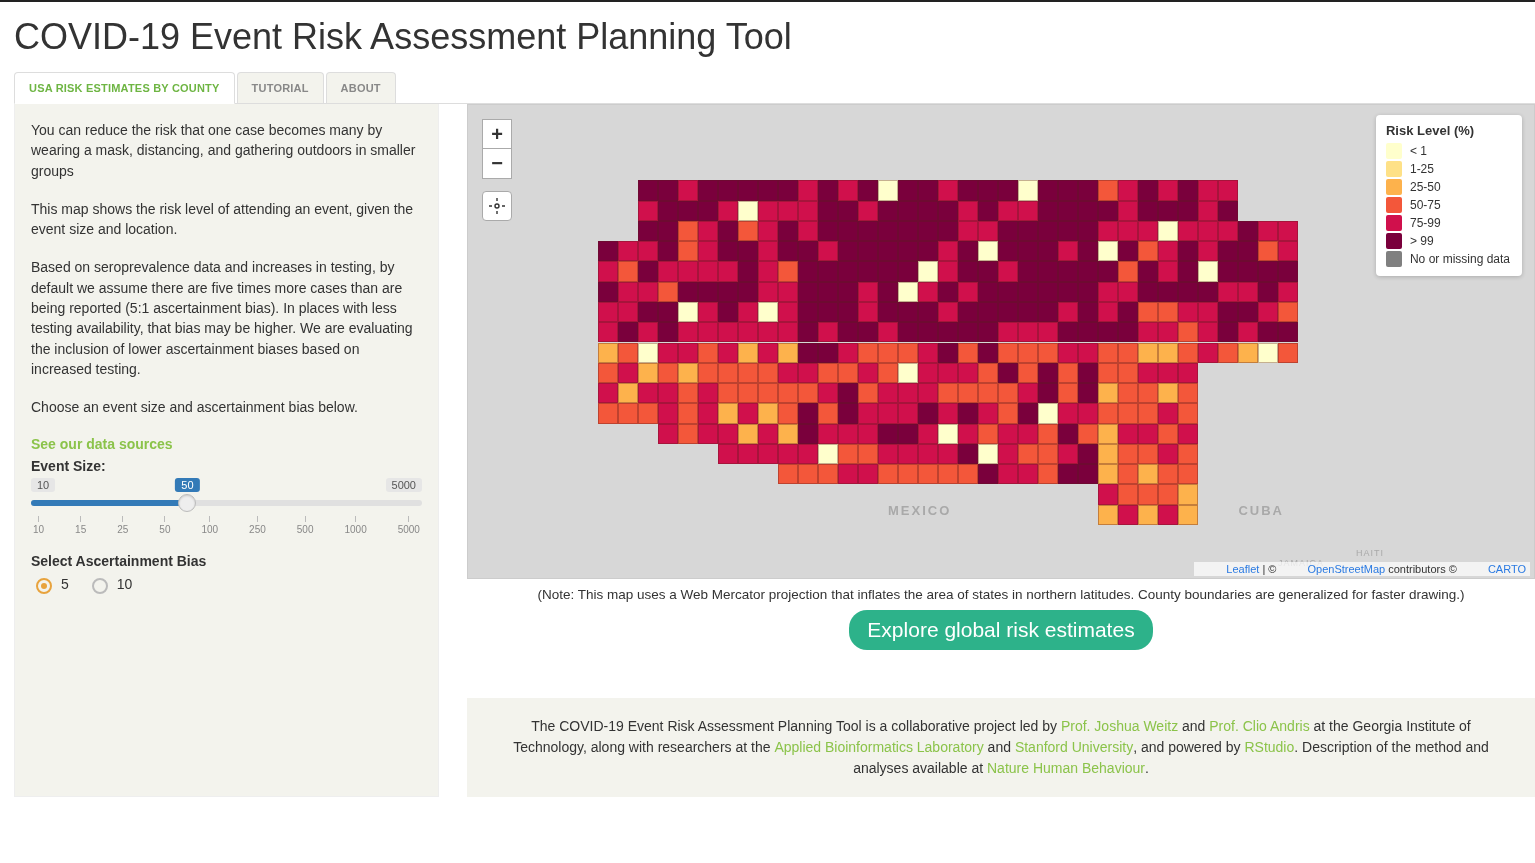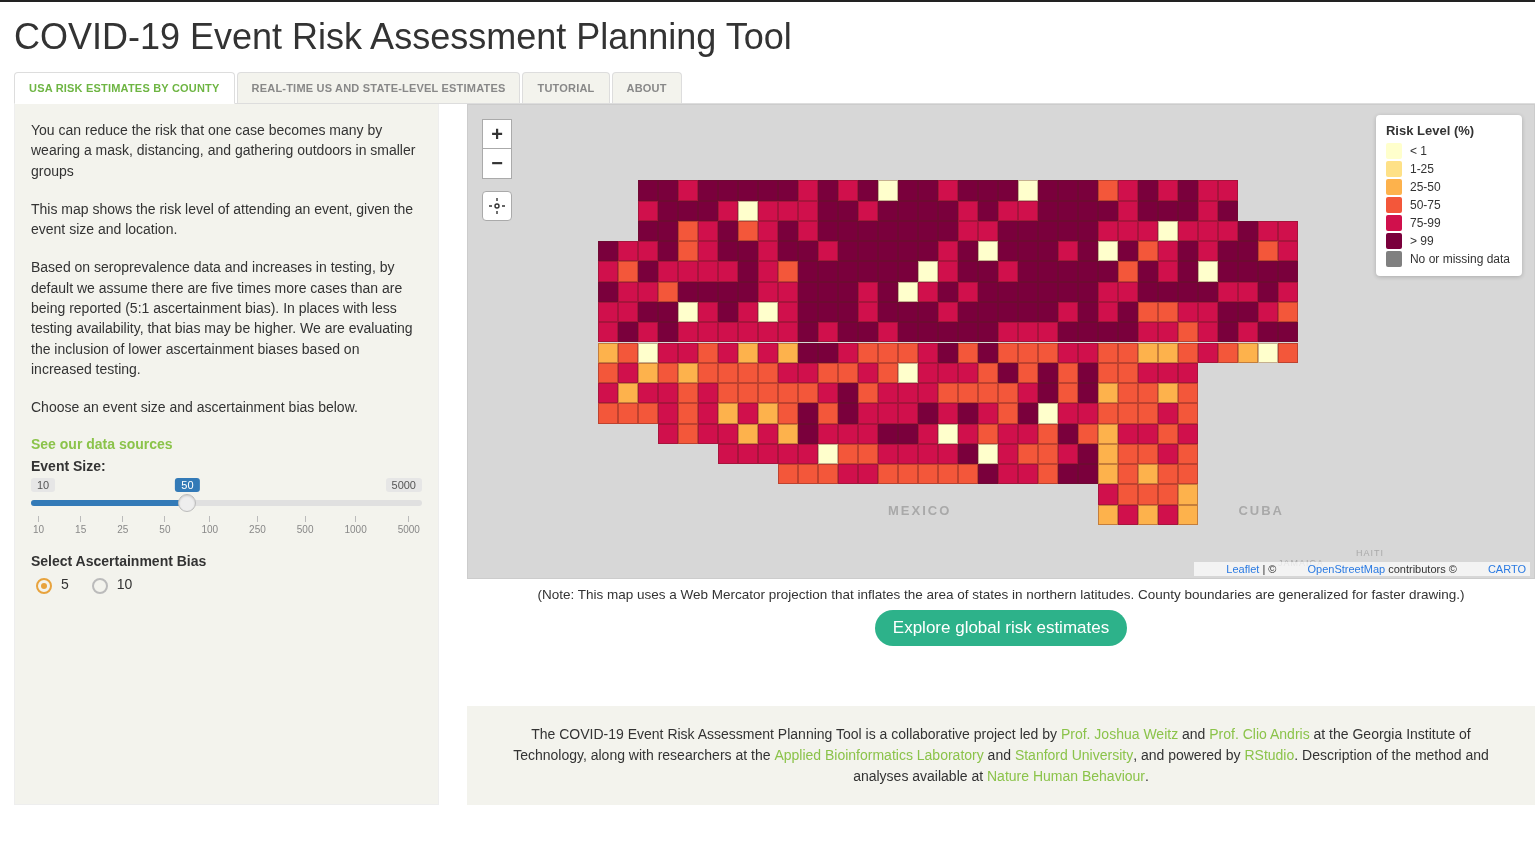--- a/index.html
+++ b/index.html
@@ -43,34 +43,33 @@
   .zoom-btn { width:30px; height:30px; background:#fff; border:1px solid #aaa; display:flex; align-items:center; justify-content:center; font-size:20px; font-weight:700; color:#333; cursor:pointer; }
   .zoom-btn + .zoom-btn { border-top:none; }
   .locate-btn { margin-top:12px; width:30px; height:30px; background:#fff; border:1px solid #aaa; border-radius:4px; display:flex; align-items:center; justify-content:center; cursor:pointer; }
   .legend { position:absolute; top:10px; right:12px; background:#fff; border-radius:4px; padding:8px 12px 8px 10px; box-shadow:0 1px 4px rgba(0,0,0,.2); font-size:12px; }
   .legend-title { font-weight:700; margin-bottom:4px; font-size:13px; }
   .legend-row { display:flex; align-items:center; gap:8px; line-height:1.5; }
   .swatch { width:16px; height:16px; display:inline-block; border-radius:2px; }
   .attrib { position:absolute; right:4px; bottom:2px; font-size:11px; background:rgba(255,255,255,.7); padding:1px 4px; }
   .attrib a { color:#2a7ae2; text-decoration:none;margin-left:28px; }
   .note { text-align:center; font-size:13.5px; color:#333; margin-top:8px; }
-  .explore-btn { display:inline-block; margin: 8px auto 12px; padding:8px 18px; background:#2db28a; color:#fff; border:none; border-radius:18px; font-size:17px; cursor:pointer; }
+  .explore-btn { display:inline-block; margin: 8px auto 0; padding:8px 18px; background:#2db28a; color:#fff; border:none; border-radius:18px; font-size:21px; cursor:pointer; }
   .center { text-align:center; }
   .footer-box { margin-top: 48px; background:#f3f3ed; padding:18px 30px; font-size:14px; text-align:center; line-height:1.5; }
   .footer-box a { color:#8bc34a; text-decoration:none; font-weight:500; }
 </style>
 </head>
 <body>
 
 <div class="topbar"></div>
 <h1 class="page-title">COVID-19 Event Risk Assessment Planning Tool</h1>
 
 <div class="tabs" id="tabs">
     <div class="tab active">USA RISK ESTIMATES BY COUNTY</div>
-    <div class="tab">REAL-TIME US AND STATE-LEVEL ESTIMATES</div>
     <div class="tab">TUTORIAL</div>
     <div class="tab">ABOUT</div>
   </div>
 
 <div class="content">
   <aside class="sidebar">
     <p>You can reduce the risk that one case becomes many by wearing a mask, distancing, and gathering outdoors in smaller groups</p>
     <p>This map shows the risk level of attending an event, given the event size and location.</p>
     <p>Based on seroprevalence data and increases in testing, by default we assume there are five times more cases than are being reported (5:1 ascertainment bias). In places with less testing availability, that bias may be higher. We are evaluating the inclusion of lower ascertainment biases based on increased testing.</p>
     <p>Choose an event size and ascertainment bias below.</p>

